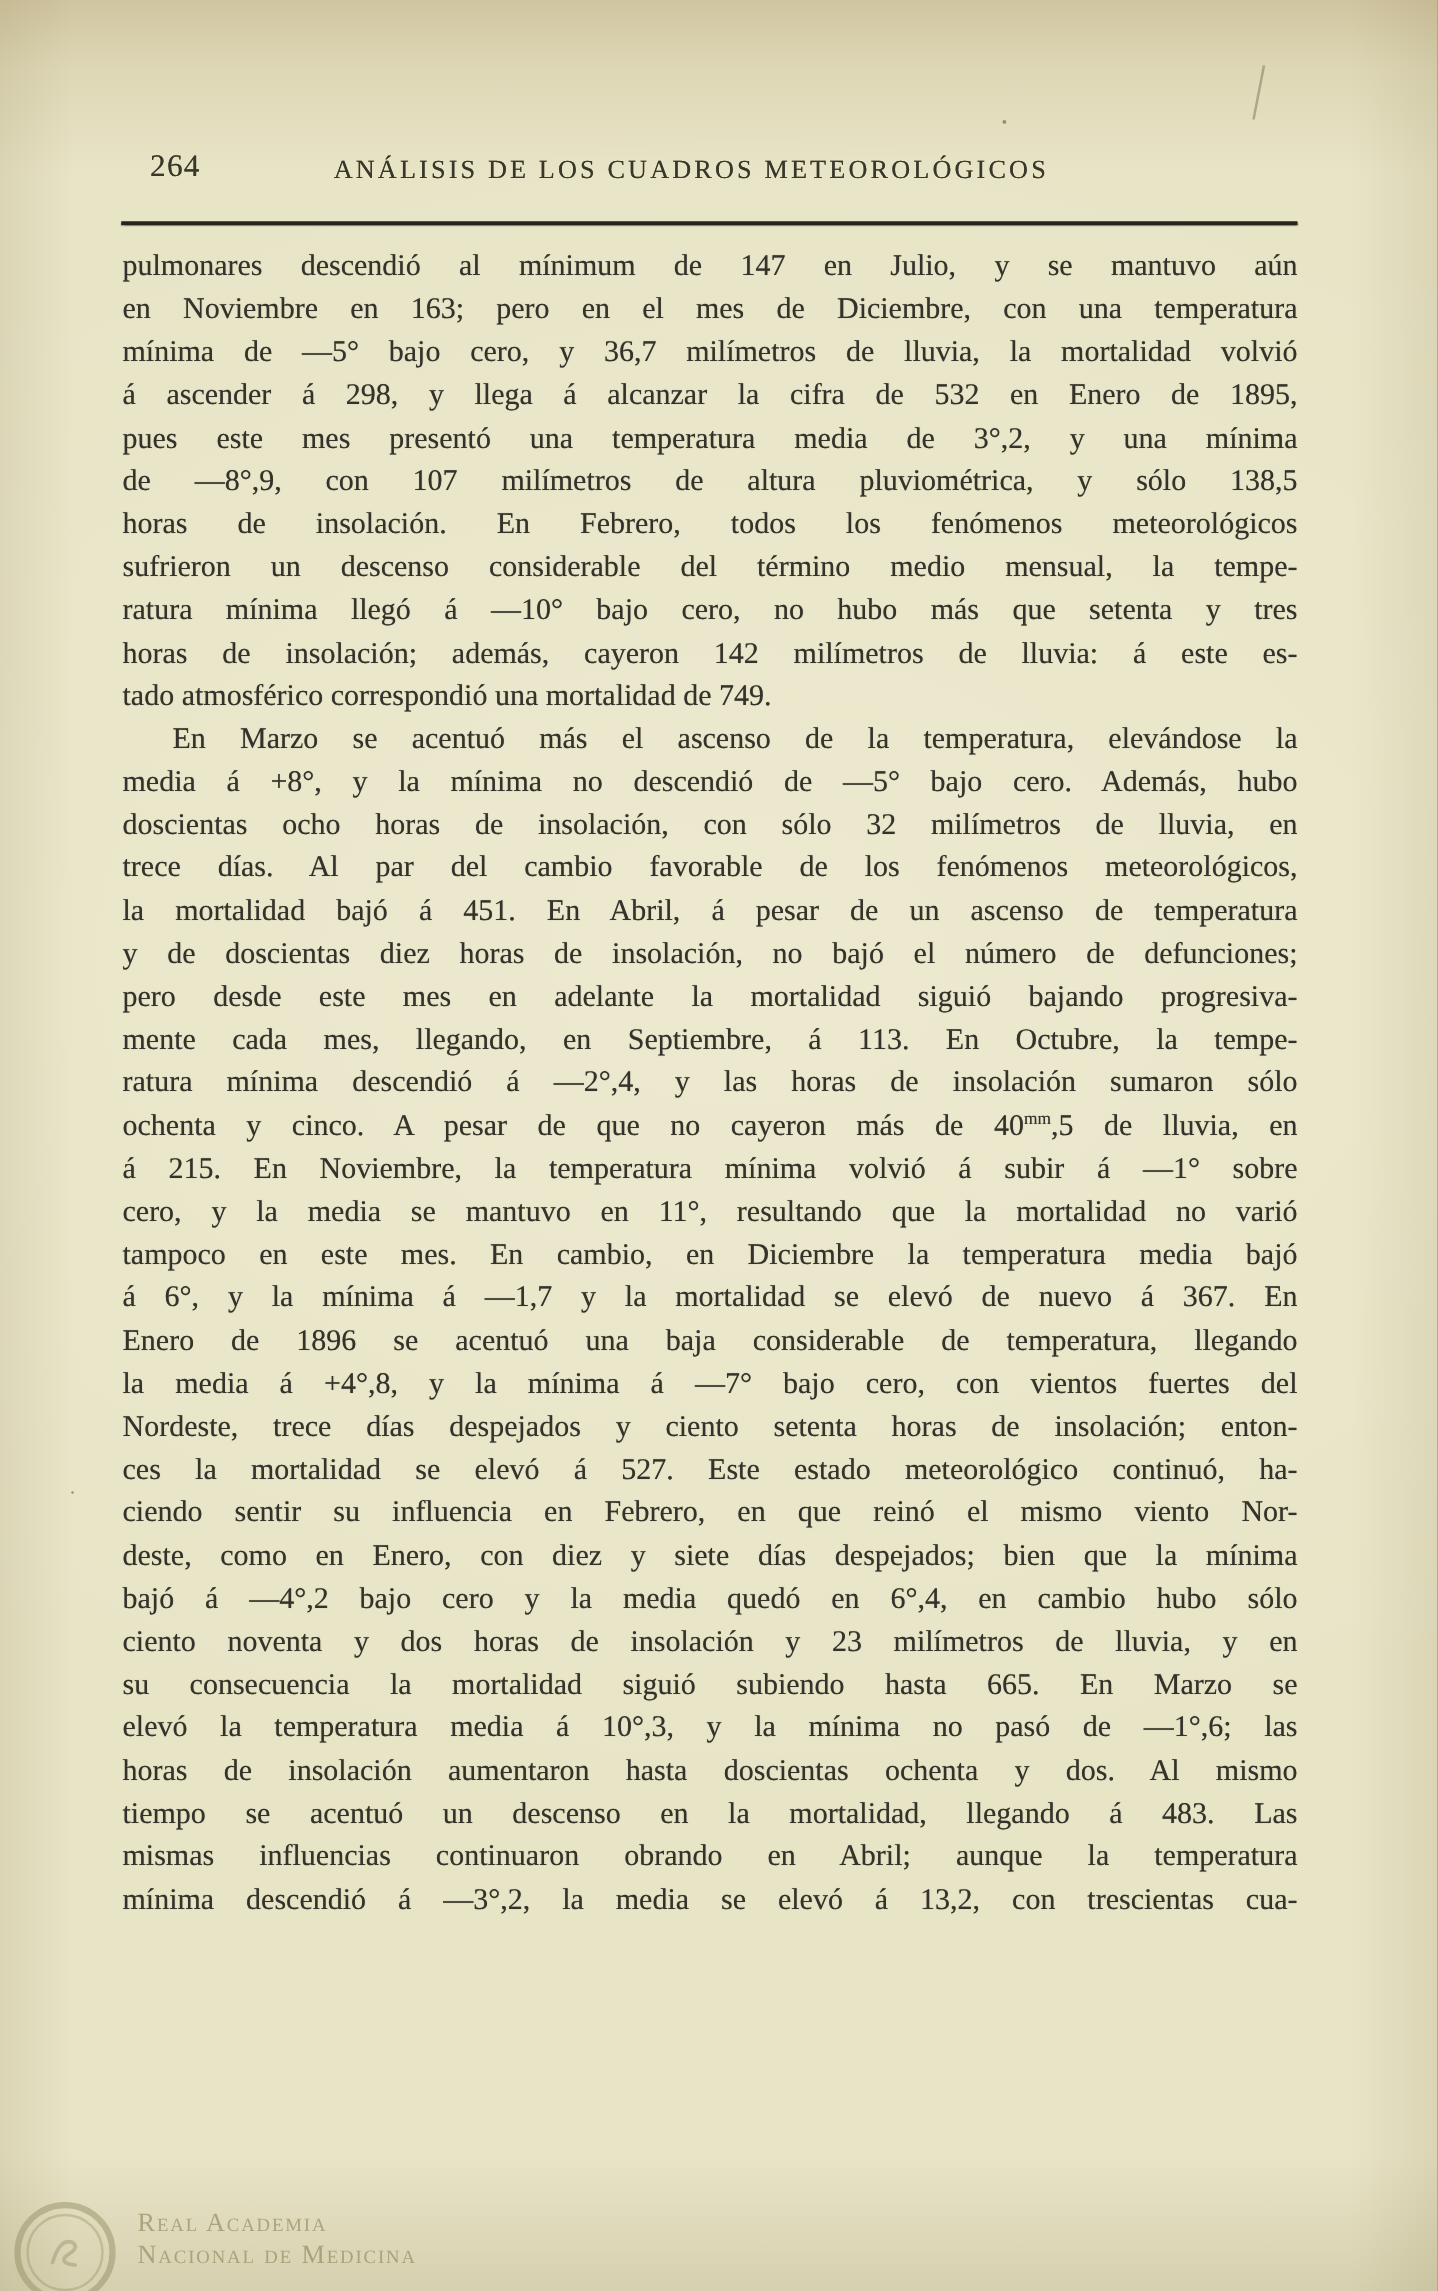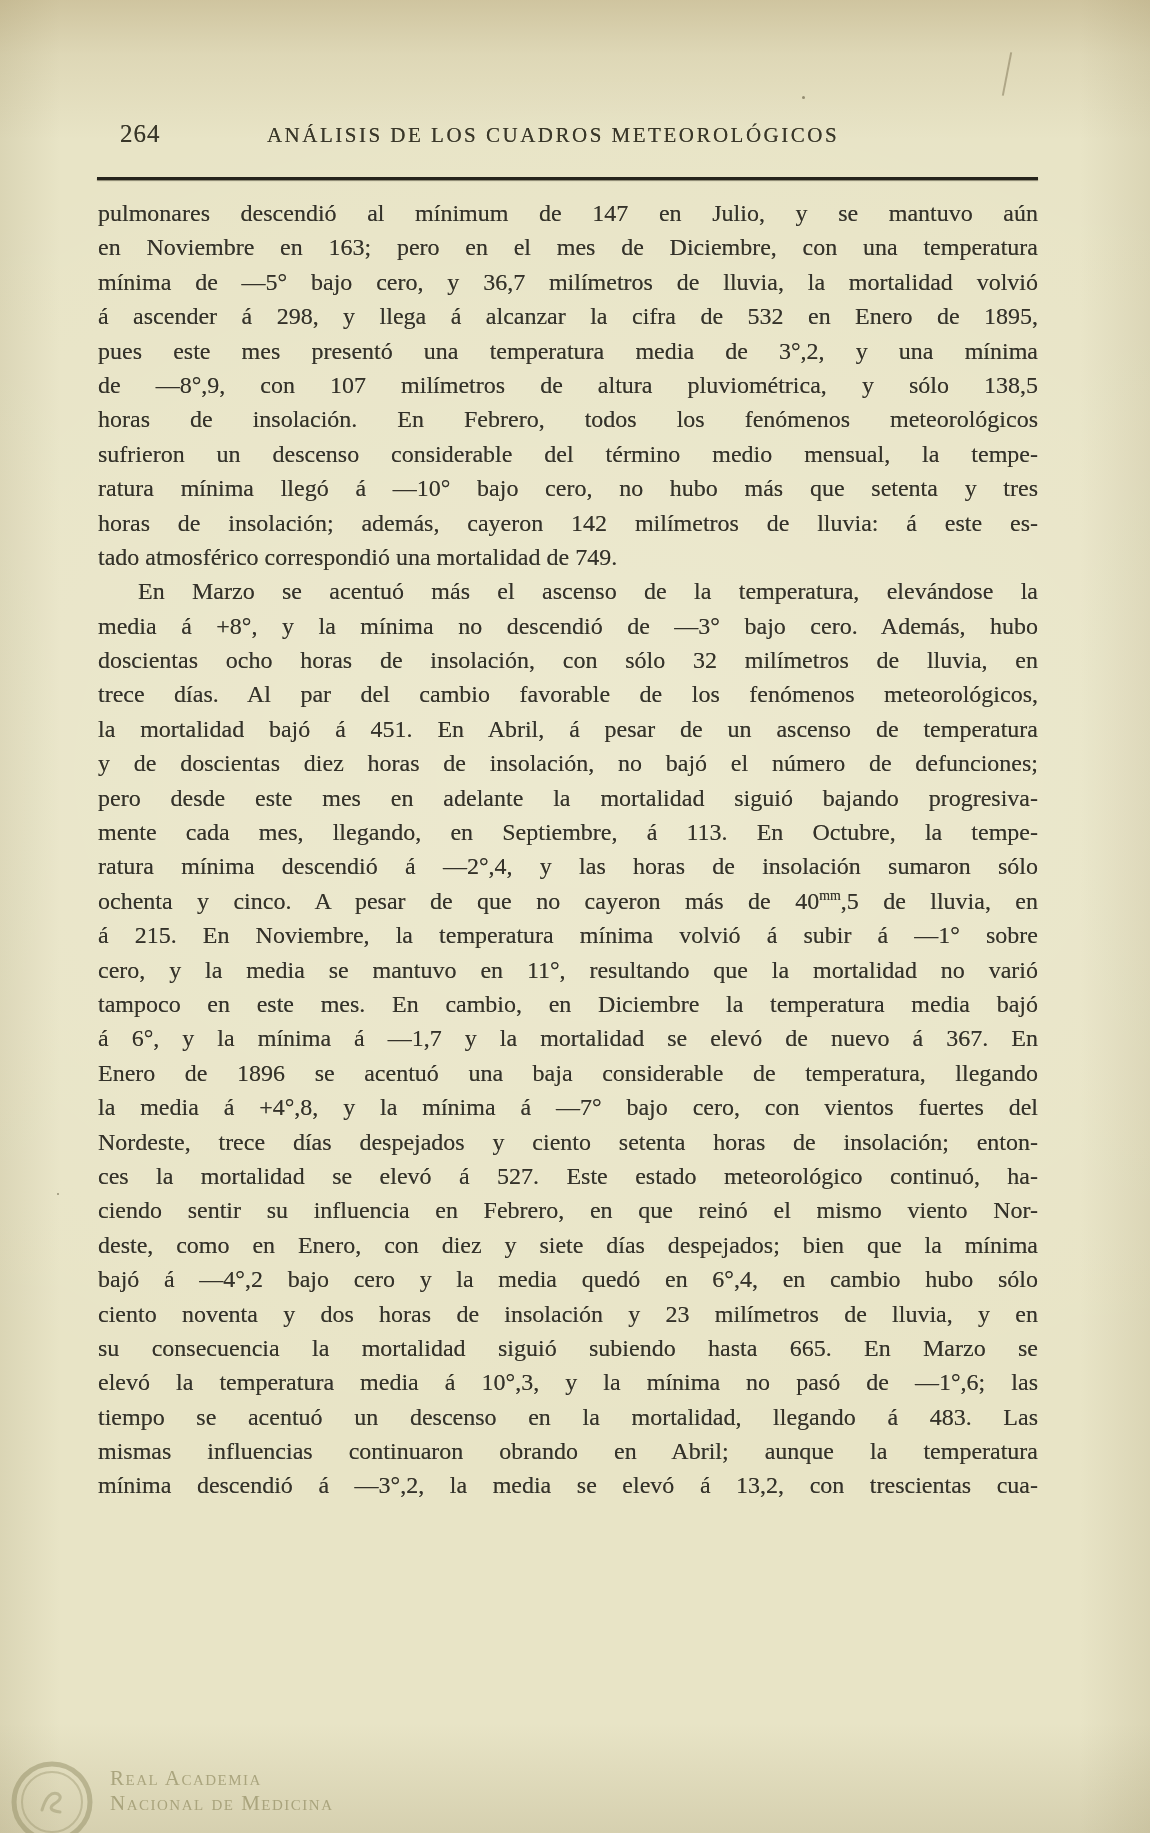--- a/index.html
+++ b/index.html
@@ -148,21 +148,21 @@
       <div class="line">mínima de —5° bajo cero, y 36,7 milímetros de lluvia, la mortalidad volvió</div>
       <div class="line">á ascender á 298, y llega á alcanzar la cifra de 532 en Enero de 1895,</div>
       <div class="line">pues este mes presentó una temperatura media de 3°,2, y una mínima</div>
       <div class="line">de —8°,9, con 107 milímetros de altura pluviométrica, y sólo 138,5</div>
       <div class="line">horas de insolación. En Febrero, todos los fenómenos meteorológicos</div>
       <div class="line">sufrieron un descenso considerable del término medio mensual, la tempe-</div>
       <div class="line">ratura mínima llegó á —10° bajo cero, no hubo más que setenta y tres</div>
       <div class="line">horas de insolación; además, cayeron 142 milímetros de lluvia: á este es-</div>
       <div class="line para-end">tado atmosférico correspondió una mortalidad de 749.</div>
       <div class="line indent">En Marzo se acentuó más el ascenso de la temperatura, elevándose la</div>
-      <div class="line">media á +8°, y la mínima no descendió de —3° bajo cero. Además, hubo</div>
+      <div class="line">media á +8°, y la mínima no descendió de —5° bajo cero. Además, hubo</div>
       <div class="line">doscientas ocho horas de insolación, con sólo 32 milímetros de lluvia, en</div>
       <div class="line">trece días. Al par del cambio favorable de los fenómenos meteorológicos,</div>
       <div class="line">la mortalidad bajó á 451. En Abril, á pesar de un ascenso de temperatura</div>
       <div class="line">y de doscientas diez horas de insolación, no bajó el número de defunciones;</div>
       <div class="line">pero desde este mes en adelante la mortalidad siguió bajando progresiva-</div>
       <div class="line">mente cada mes, llegando, en Septiembre, á 113. En Octubre, la tempe-</div>
       <div class="line">ratura mínima descendió á —2°,4, y las horas de insolación sumaron sólo</div>
       <div class="line">ochenta y cinco. A pesar de que no cayeron más de 40<sup>mm</sup>,5 de lluvia, en</div>
       <div class="line">á 215. En Noviembre, la temperatura mínima volvió á subir á —1° sobre</div>
       <div class="line">cero, y la media se mantuvo en 11°, resultando que la mortalidad no varió</div>
@@ -171,20 +171,21 @@
       <div class="line">Enero de 1896 se acentuó una baja considerable de temperatura, llegando</div>
       <div class="line">la media á +4°,8, y la mínima á —7° bajo cero, con vientos fuertes del</div>
       <div class="line">Nordeste, trece días despejados y ciento setenta horas de insolación; enton-</div>
       <div class="line">ces la mortalidad se elevó á 527. Este estado meteorológico continuó, ha-</div>
       <div class="line">ciendo sentir su influencia en Febrero, en que reinó el mismo viento Nor-</div>
       <div class="line">deste, como en Enero, con diez y siete días despejados; bien que la mínima</div>
       <div class="line">bajó á —4°,2 bajo cero y la media quedó en 6°,4, en cambio hubo sólo</div>
       <div class="line">ciento noventa y dos horas de insolación y 23 milímetros de lluvia, y en</div>
       <div class="line">su consecuencia la mortalidad siguió subiendo hasta 665. En Marzo se</div>
       <div class="line">elevó la temperatura media á 10°,3, y la mínima no pasó de —1°,6; las</div>
+      <div class="line">horas de insolación aumentaron hasta doscientas ochenta y dos. Al mismo</div>
       <div class="line">tiempo se acentuó un descenso en la mortalidad, llegando á 483. Las</div>
       <div class="line">mismas influencias continuaron obrando en Abril; aunque la temperatura</div>
       <div class="line">mínima descendió á —3°,2, la media se elevó á 13,2, con trescientas cua-</div>
     </div>
 
   <div class="stamp">
     <svg class="stamp-seal" viewBox="0 0 84 84">
       <circle cx="42" cy="42" r="38" fill="none" stroke="rgba(148,143,102,0.9)" stroke-width="5"></circle>
       <circle cx="42" cy="42" r="30" fill="none" stroke="rgba(148,143,102,0.7)" stroke-width="2"></circle>
       <path d="M32 50 Q38 30 48 34 Q54 38 44 44 Q36 50 50 52" fill="none" stroke="rgba(148,143,102,0.8)" stroke-width="3" stroke-linecap="round"></path>

